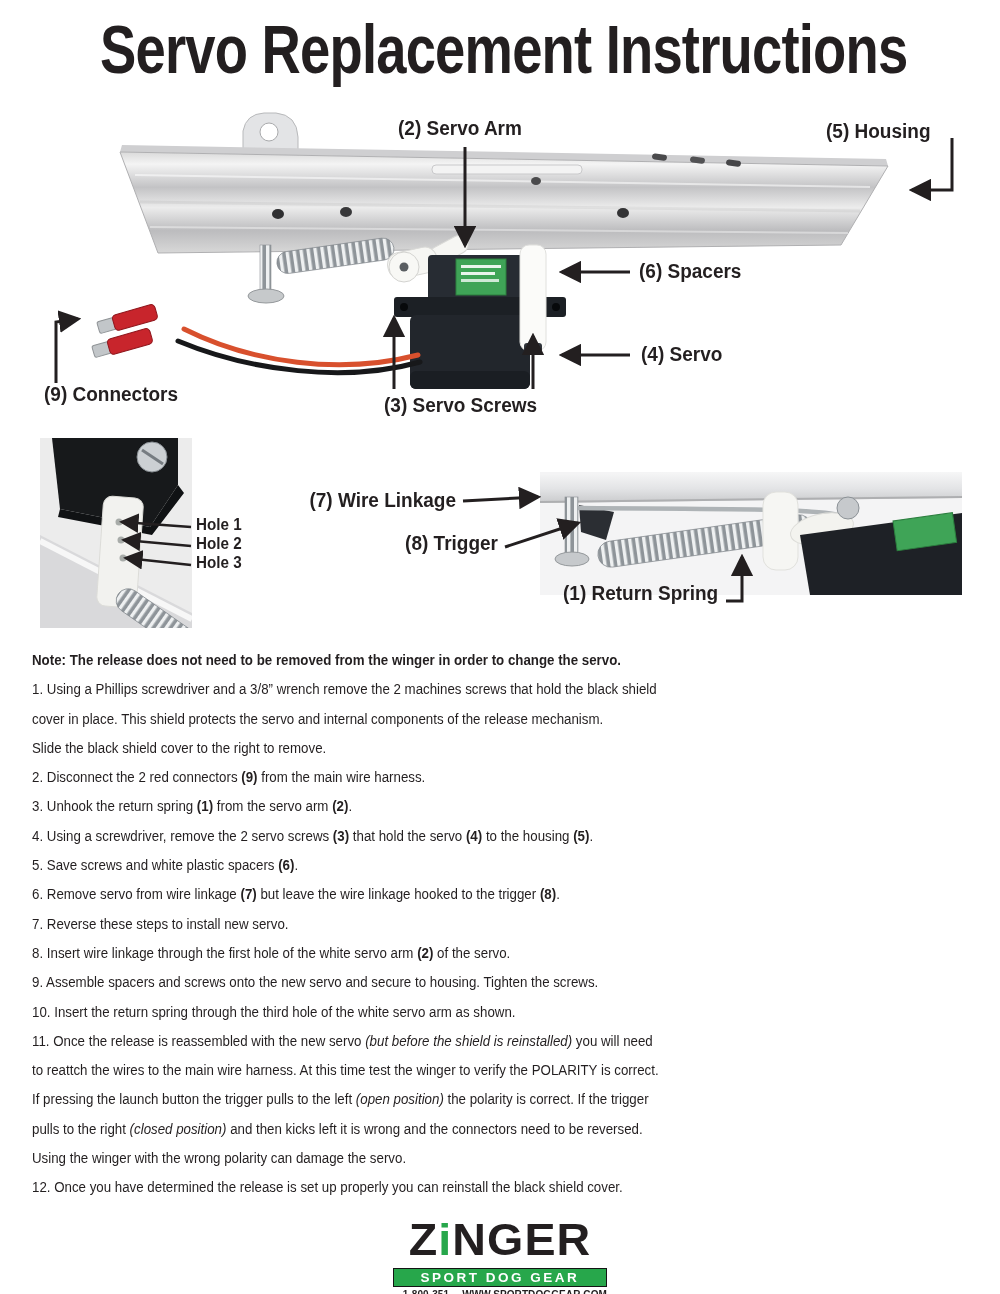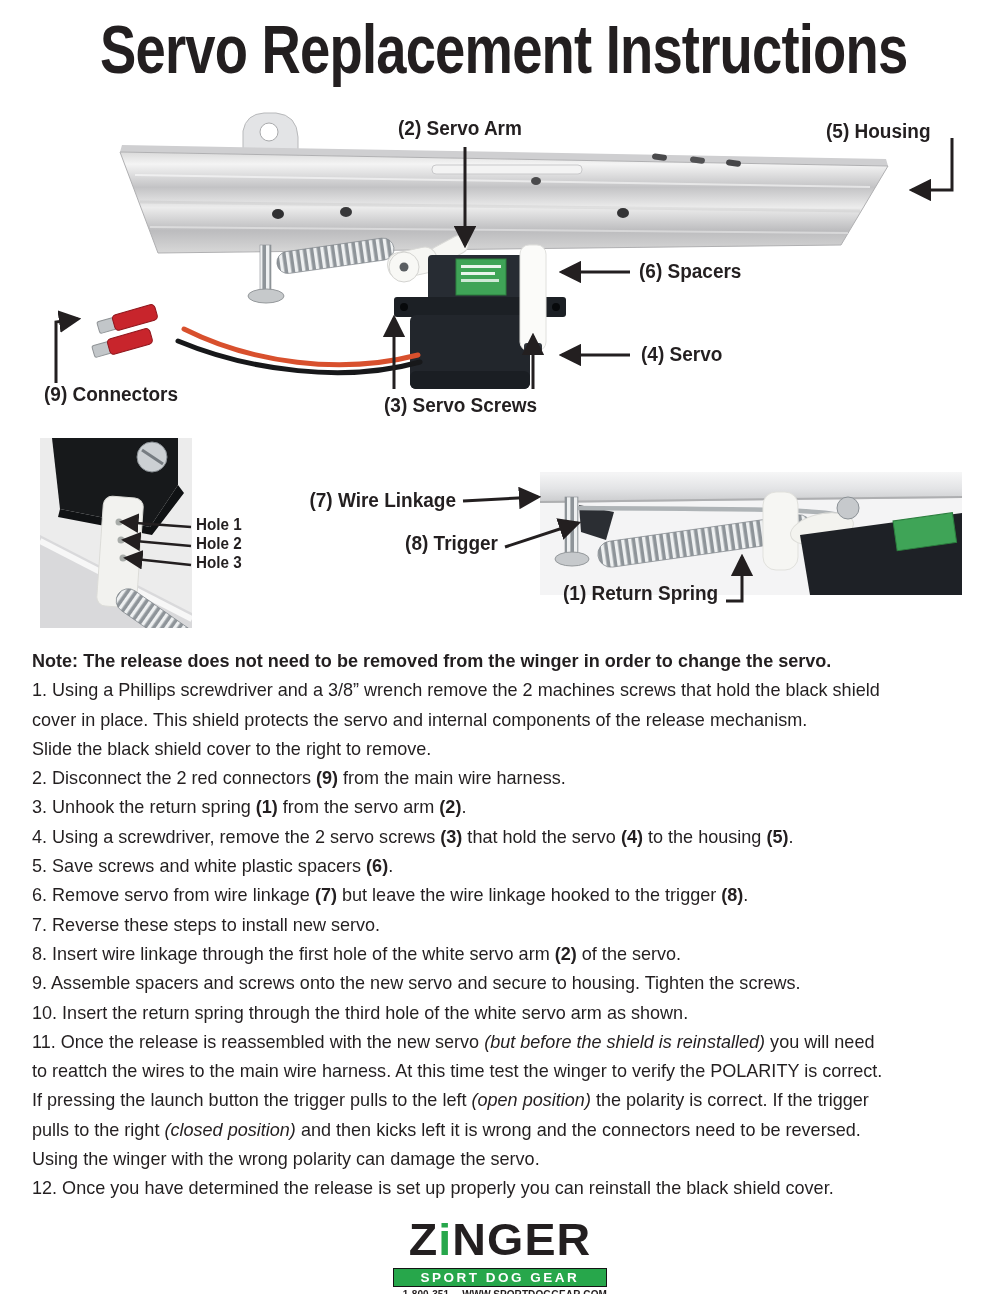--- a/index.html
+++ b/index.html
@@ -7,21 +7,21 @@
        font-family:"Liberation Sans", sans-serif;color:#231f20;}
   .abs{position:absolute;}
   
   #title{top:10px;left:0;width:1000px;text-align:center;font-size:68px;font-weight:bold;
          letter-spacing:-1px;white-space:nowrap;transform:scaleX(.80);transform-origin:500px 0;}
   
   .figlabel{font-weight:bold;font-size:20px;white-space:nowrap;transform:scaleX(.95);transform-origin:left top;}
   .figlabel.small{font-size:16px;}
   .ra{text-align:right;transform-origin:right top;}
   
-  #instructions{top:646px;left:32px;width:952px;font-size:19px;line-height:29.3px;}
+  #instructions{top:646px;left:32px;width:952px;font-size:14px;line-height:29.3px;}
   #instructions .line{white-space:nowrap;transform:scaleX(.95);transform-origin:left center;}
   #instructions .note{font-weight:bold;}
   
   #logo{top:1220px;left:393px;width:214px;text-align:center;}
   #brand{font-size:44px;font-weight:bold;line-height:40px;letter-spacing:1px;white-space:nowrap;
          transform:scaleX(1.06);transform-origin:center top;}
   #brand .gi{color:#27a74b;}
   #banner{margin-top:8px;background:#27a74b;border:1px solid #141414;color:#ffffff;
           font-weight:bold;font-size:13.5px;line-height:17px;height:17px;letter-spacing:2.5px;}
   #contact{margin-top:2px;display:flex;justify-content:space-between;font-weight:bold;font-size:10px;

